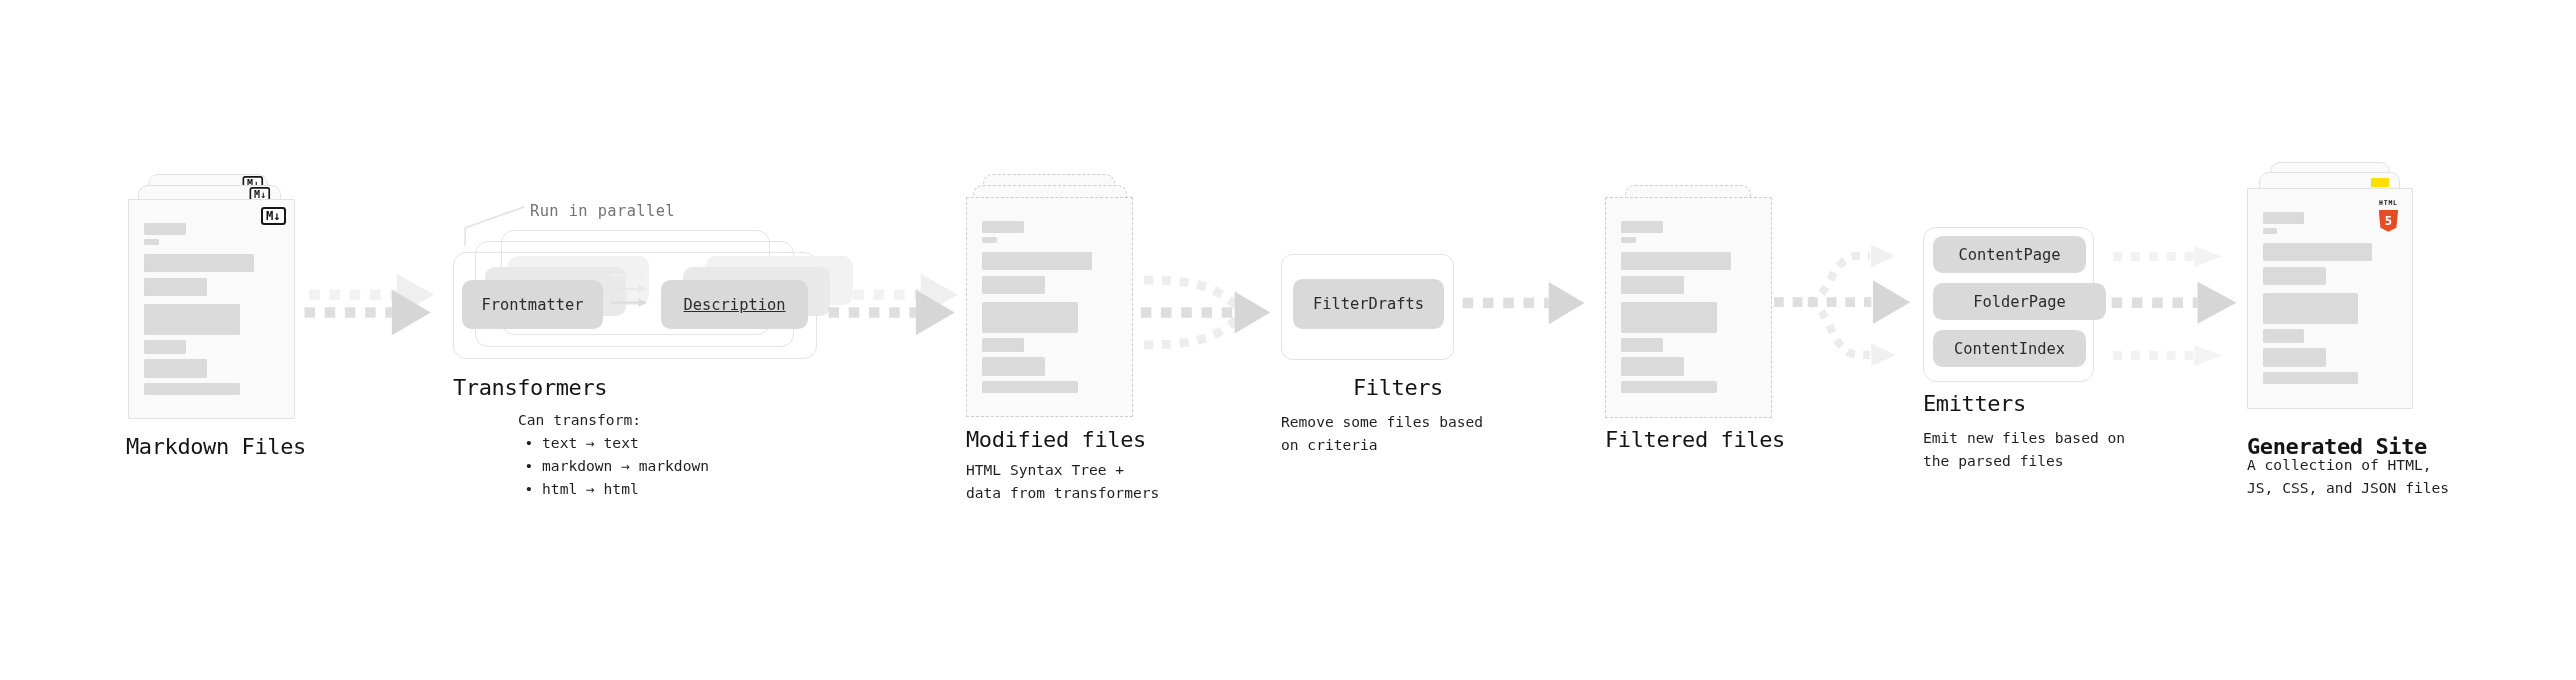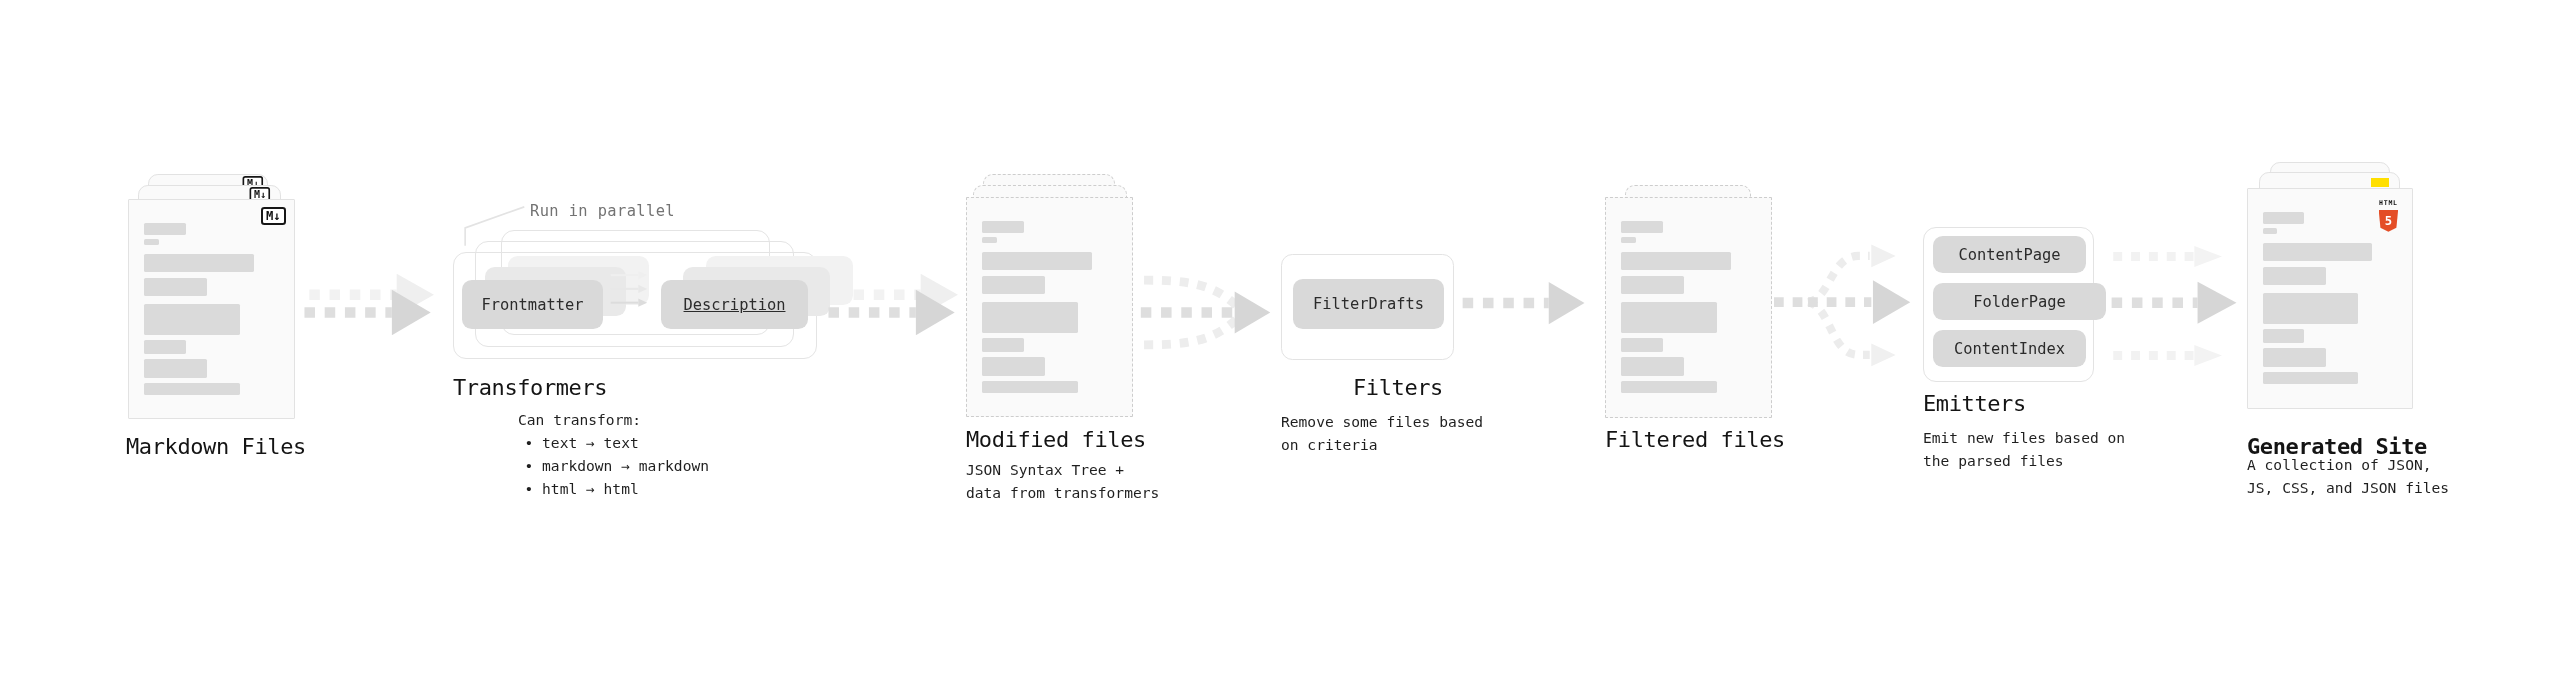--- a/index.html
+++ b/index.html
@@ -136,21 +136,21 @@
         <div class="bar" style="height:18px;width:81%;margin-bottom:5.7px;"></div>
         <div class="bar" style="height:18.7px;width:47%;margin-bottom:8.1px;"></div>
         <div class="bar" style="height:31px;width:71%;"></div>
         <div class="bar" style="height:14px;width:31%;"></div>
         <div class="bar" style="height:18.7px;width:47%;"></div>
         <div class="bar" style="height:12.2px;width:71%;"></div>
       </div>
     </div>
     <div class="title" style="left:966px;top:427px;">Modified files</div>
     <div class="desc" style="left:966px;top:458px;">
-      <div>JSON Syntax Tree +</div>
+      <div>HTML Syntax Tree +</div>
       <div>data from transformers</div>
     </div>
   </div>
 
   <svg class="abs" style="left:1139px;top:268px;" width="142" height="89" viewBox="0 0 175 110">
     <path d="M6,15 C62,15 92,20 122,48" fill="none" stroke="#ededed" stroke-width="11" stroke-dasharray="11 11"></path>
     <path d="M6,95 C62,95 92,90 122,62" fill="none" stroke="#ededed" stroke-width="11" stroke-dasharray="11 11"></path>
     <line x1="2" y1="55" x2="118" y2="55" stroke="#dedede" stroke-width="13" stroke-dasharray="13 12"></line>
     <polygon points="118,29 118,81 162,55" fill="#d6d6d6"></polygon>
   </svg>
@@ -239,19 +239,19 @@
         <div class="bar" style="height:18px;width:81%;margin-bottom:5.7px;"></div>
         <div class="bar" style="height:18.7px;width:47%;margin-bottom:8.1px;"></div>
         <div class="bar" style="height:31px;width:71%;"></div>
         <div class="bar" style="height:14px;width:31%;"></div>
         <div class="bar" style="height:18.7px;width:47%;"></div>
         <div class="bar" style="height:12.2px;width:71%;"></div>
       </div>
     </div>
     <div class="title" style="left:2247px;top:434px;font-weight:bold;">Generated Site</div>
     <div class="desc" style="left:2247px;top:453px;">
-      <div>A collection of JSON,</div>
+      <div>A collection of HTML,</div>
       <div>JS, CSS, and JSON files</div>
     </div>
   </div>
 
 </div>
 
 
 </body></html>

